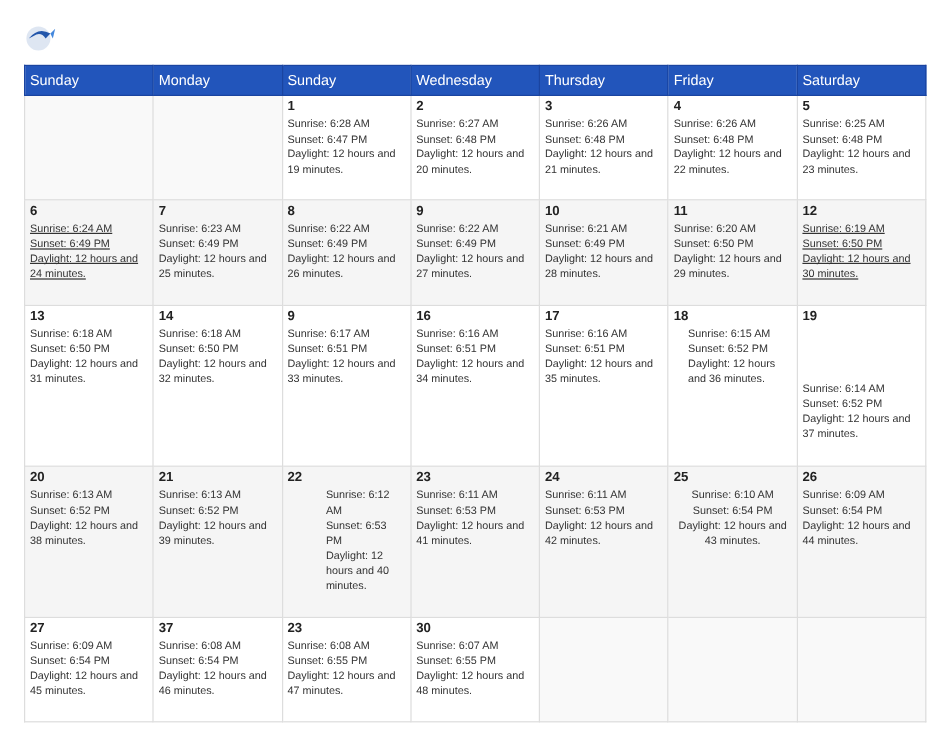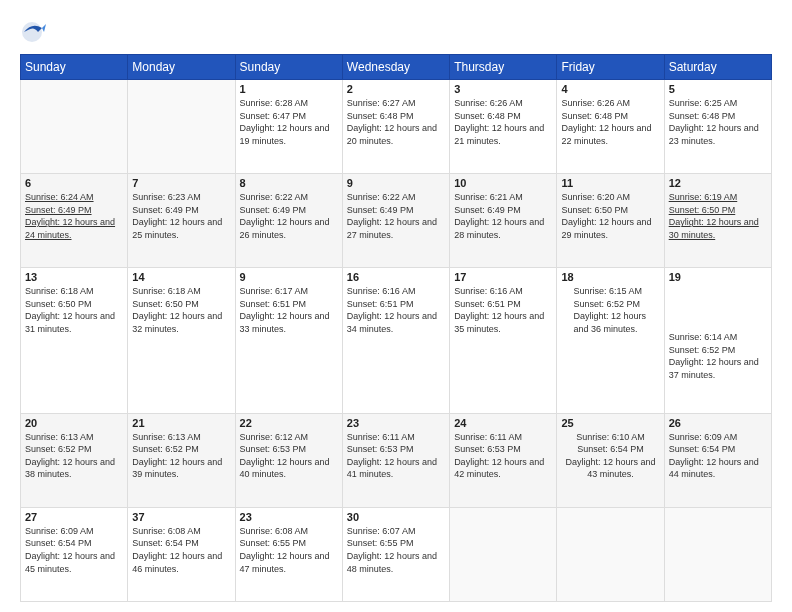--- a/index.html
+++ b/index.html
@@ -268,21 +268,21 @@
 Daylight: 12 hours and 38 minutes.</div>
           </td>
           <td>
             <div class="day-number">21</div>
             <div class="day-info" style="white-space: pre-line;">Sunrise: 6:13 AM
 Sunset: 6:52 PM
 Daylight: 12 hours and 39 minutes.</div>
           </td>
           <td>
             <div class="day-number">22</div>
-            <div class="day-info" style="white-space: pre-line;">Sunrise: 6:12 AM
+            <div class="day-info" style="white-space: pre-line; margin-left: 32px;">Sunrise: 6:12 AM
 Sunset: 6:53 PM
 Daylight: 12 hours and 40 minutes.</div>
           </td>
           <td>
             <div class="day-number">23</div>
             <div class="day-info" style="white-space: pre-line;">Sunrise: 6:11 AM
 Sunset: 6:53 PM
 Daylight: 12 hours and 41 minutes.</div>
           </td>
           <td>

